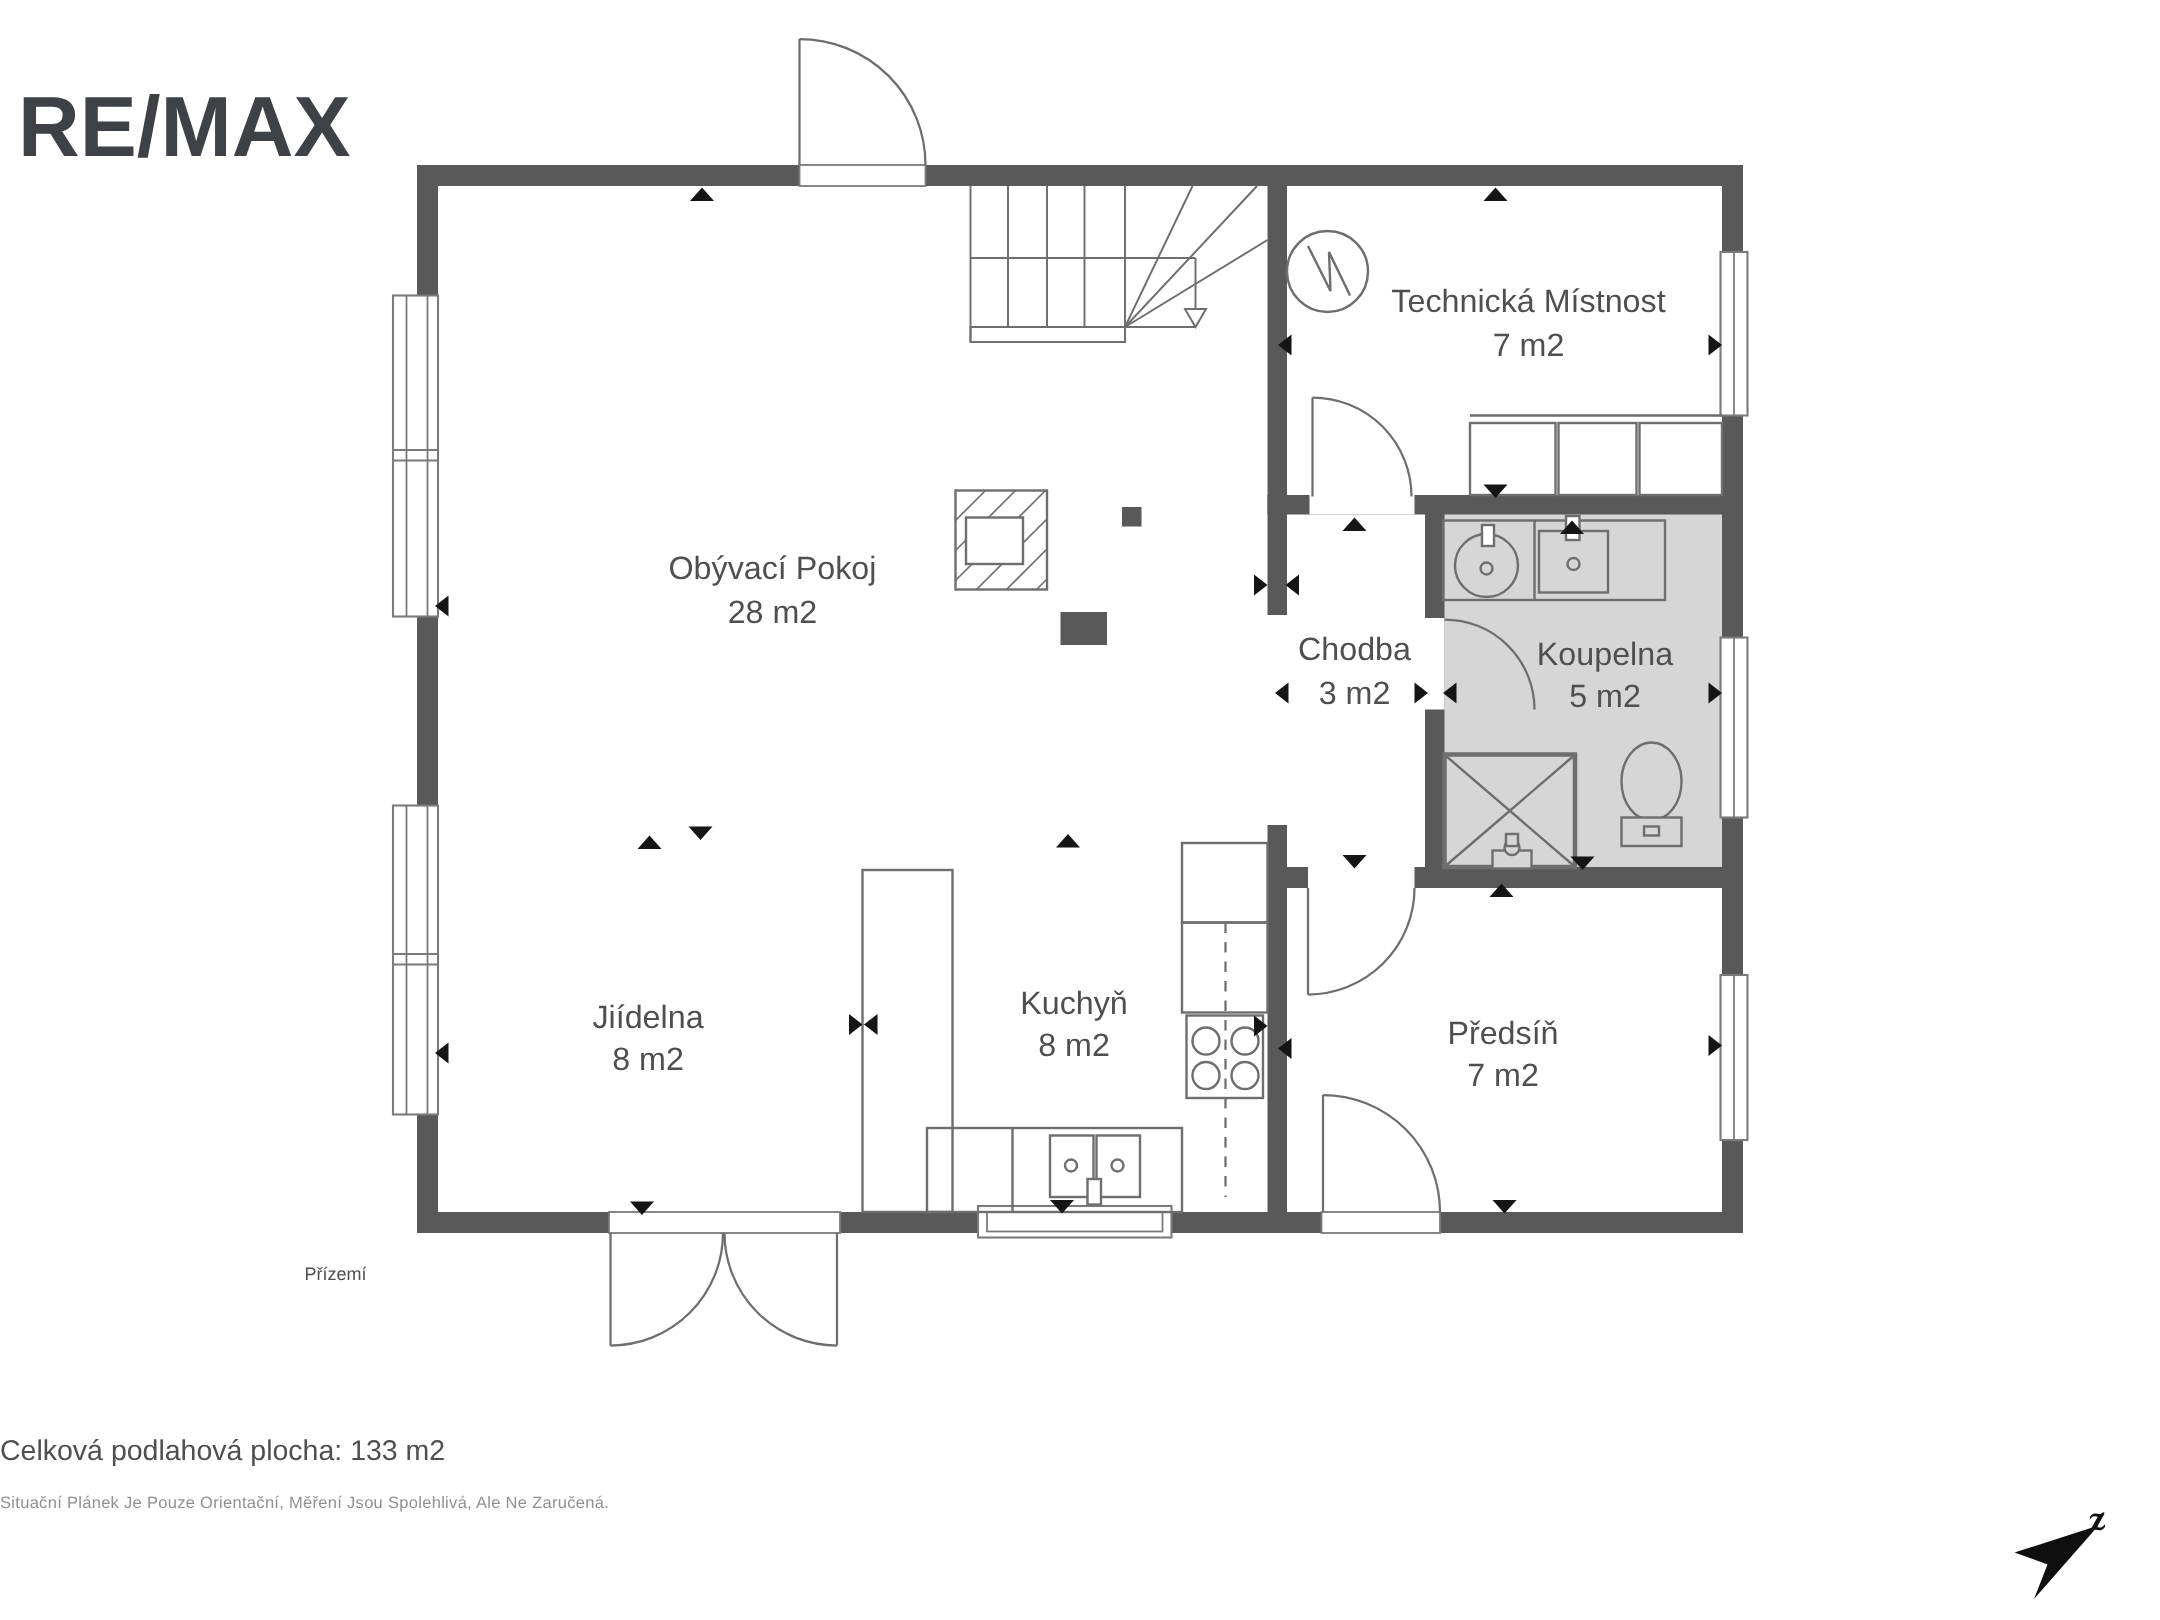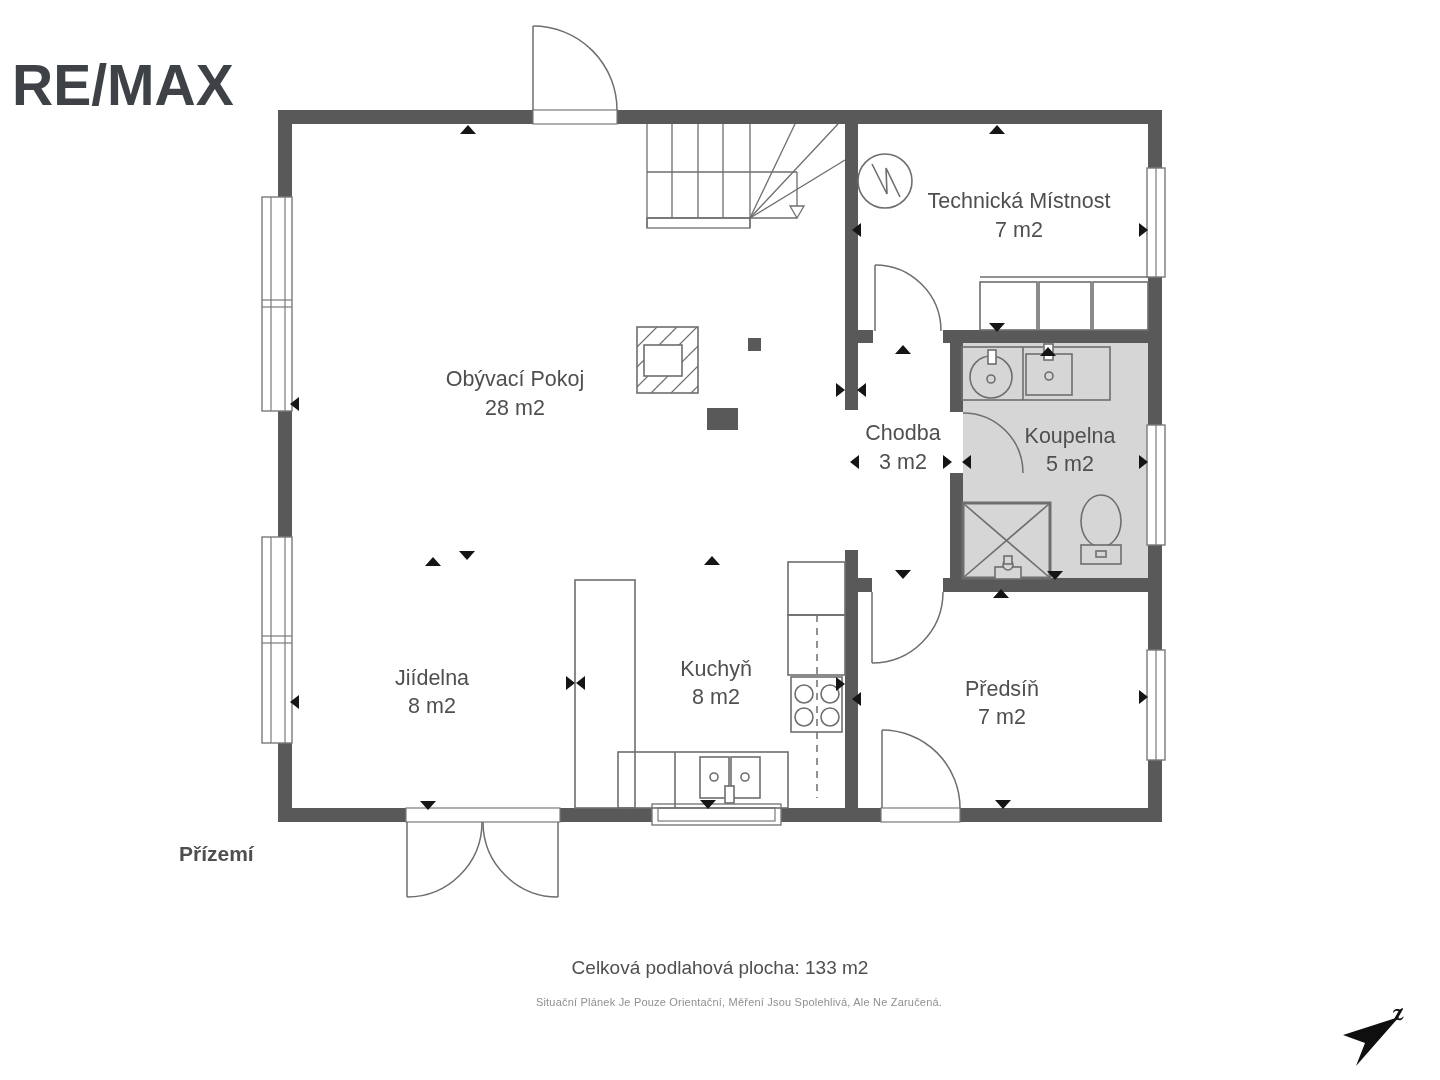--- a/index.html
+++ b/index.html
@@ -1,25 +1,25 @@
 <!DOCTYPE html>
 <html style="--c-wall: #595959; --c-bath: #d6d6d6; --c-line: #6e6e6e; --c-frame: #7a7a7a; --c-text: #4f4f4f; --c-footer: #4f4f4f; --c-muted: #909090; --c-logo: #3e4247; --c-marker: #151515; --c-compass: #0f0f0f;"><head>
 <meta charset="utf-8">
 <style>
   html,body{margin:0;padding:0;background:#fff;}
   #stage{position:relative;width:1440px;height:1080px;background:#fff;overflow:hidden;
          font-family:"Liberation Sans",sans-serif;}
   #logo{position:absolute;left:12px;top:52px;font-size:57px;font-weight:800;
         letter-spacing:0px;color:var(--c-logo);}
-  #floor-label{position:absolute;left:179px;top:842px;font-size:21px;font-weight:700;
+  #floor-label{position:absolute;left:203px;top:842px;font-size:12px;font-weight:400;
         color:var(--c-text);}
   #plan-svg{position:absolute;left:0;top:0;}
-  #footer{position:absolute;left:0;top:956px;width:100%;text-align:center;
+  #footer{position:absolute;left:0;top:956px;width:100%;text-align:left;
           color:var(--c-footer);font-size:19px;line-height:24.5px;}
-  #footer .disclaimer{margin-top:9px;font-size:11px;color:var(--c-muted);letter-spacing:.2px;padding-left:38px;}
+  #footer .disclaimer{margin-top:9px;font-size:11px;color:var(--c-muted);letter-spacing:.2px;}
   .wall{fill:var(--c-wall);}
   .bathfill{fill:var(--c-bath);}
   .gap{fill:#ffffff;}
   .thr{fill:#ffffff;stroke:var(--c-frame);stroke-width:1.2;}
   .win{fill:#ffffff;stroke:var(--c-frame);stroke-width:1.4;}
   .wline{stroke:var(--c-frame);stroke-width:1.2;fill:none;}
   .fix{fill:none;stroke:var(--c-line);stroke-width:1.6;}
   .fixw{fill:#ffffff;stroke:var(--c-line);stroke-width:1.6;}
   .fixg{fill:var(--c-bath);stroke:var(--c-line);stroke-width:1.6;}
   .door{fill:none;stroke:var(--c-line);stroke-width:1.5;}

